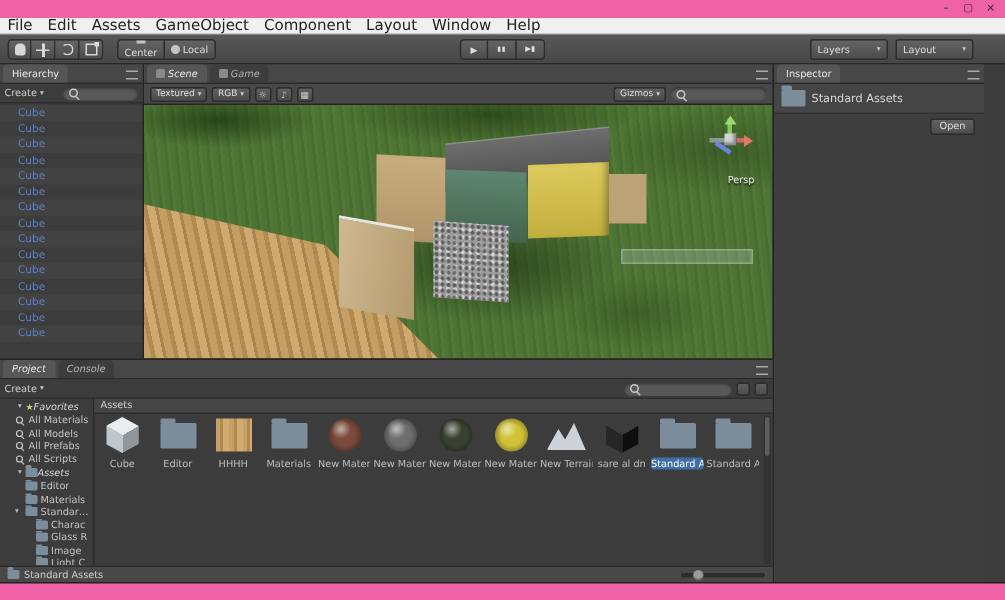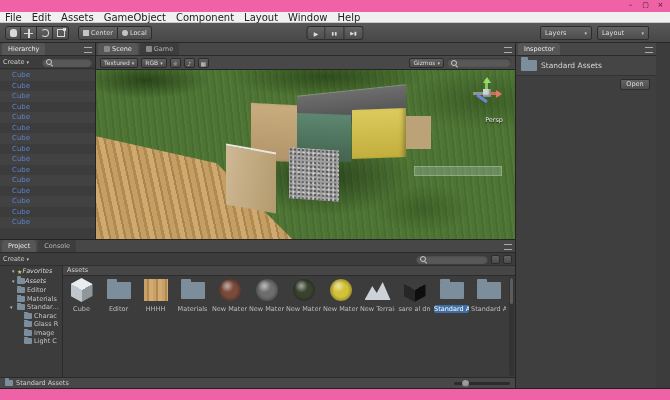--- a/index.html
+++ b/index.html
@@ -14,21 +14,21 @@
   .menubar{position:absolute;top:12px;left:0;width:100%;height:11px;background:#f0f0f0;border-bottom:1px solid #c9c9c9;display:flex;align-items:center;}
   .menu-item{padding:0 5px;font-size:10px;color:#222;white-space:nowrap;}
 
   
   .toolbar{position:absolute;top:23px;left:0;width:100%;height:20px;background:linear-gradient(#585858,#474747);border-bottom:1px solid #282828;}
   .tool-group{position:absolute;top:3px;display:flex;}
   .tg-transform{left:5px;}
   .tg-pivot{left:78px;}
   .tg-play{left:50%;transform:translateX(-50%);}
   .tbtn{display:flex;align-items:center;justify-content:center;width:16px;height:14px;background:linear-gradient(#646464,#4d4d4d);border:1px solid #2d2d2d;border-left-width:0;color:#ddd;font-size:6px;}
-  .tbtn.first{border-left-width:1px;border-radius:3px 0 0 3px;}
+  .tbtn.first{border-left-width:1px;border-radius:3px 0 0 3px;flex-direction:column;}
   .tbtn.last{border-radius:0 3px 3px 0;}
   .tbtn.text{width:auto;padding:0 4px;gap:2px;font-size:6.5px;}
   .tg-play .tbtn{width:19px;}
   .mini-ico{width:6px;height:6px;background:#c4c4c4;display:inline-block;}
   .mini-ico.round{border-radius:50%;}
   .i-hand{width:7px;height:8px;background:#d8d8d8;border-radius:3px 3px 2px 2px;}
   .i-move{position:relative;width:9px;height:9px;}
   .i-move::before{content:"";position:absolute;left:0;top:4px;width:9px;height:1.5px;background:#d8d8d8;}
   .i-move::after{content:"";position:absolute;left:4px;top:0;width:1.5px;height:9px;background:#d8d8d8;}
   .i-rotate{width:8px;height:8px;border:1.5px solid #d8d8d8;border-radius:50%;border-left-color:transparent;}
@@ -36,21 +36,21 @@
   .i-scale::after{content:"";position:absolute;right:-2px;top:-2px;width:3px;height:3px;background:#d8d8d8;}
   .pauseg{font-size:4.5px;letter-spacing:.5px;}
   .stepg{font-size:5px;}
   .right-drops{position:absolute;right:21px;top:3px;display:flex;gap:5px;}
   .drop{width:52px;height:14px;display:flex;align-items:center;justify-content:space-between;padding:0 4px;background:linear-gradient(#646464,#4d4d4d);border:1px solid #2d2d2d;border-radius:2px;color:#ddd;font-size:6.5px;}
   .arr{font-size:5px;color:#c9c9c9;}
 
   
   .panel{position:absolute;background:#3c3c3c;}
   .tabbar{position:relative;height:13px;background:#474747;border-bottom:1px solid #2a2a2a;display:flex;align-items:flex-end;padding-left:2px;}
-  .tabs{display:flex;gap:2px;}
+  .tabs{display:flex;gap:2px;font-style:italic;}
   .ptab{height:12px;line-height:12px;padding:0 6px;font-size:6.5px;color:#b5b5b5;background:#3d3d3d;border-radius:3px 3px 0 0;display:flex;align-items:center;gap:2px;white-space:nowrap;}
   .ptab.sel{background:#565656;color:#e8e8e8;}
   .tabico{width:6px;height:6px;background:#8a8a8a;border-radius:1px;display:inline-block;}
   .pmenu{position:absolute;right:3px;top:4px;width:8px;height:6px;border-top:1.5px solid #aaa;border-bottom:1.5px solid #aaa;}
   .minibar{position:relative;height:13px;background:#3c3c3c;border-bottom:1px solid #2f2f2f;display:flex;align-items:center;padding:0 3px;gap:3px;}
   .create-btn{display:flex;align-items:center;gap:2px;font-size:6.5px;color:#ccc;}
   .searchbox{position:relative;height:9px;border-radius:5px;background:#585858;box-shadow:inset 0 1px 2px rgba(0,0,0,.45);display:flex;align-items:center;padding-left:3px;}
   .sb-h{width:50px;margin-left:auto;}
   .sb-w{width:64px;}
   .mag{position:relative;width:8px;height:8px;display:inline-block;flex:none;}
@@ -347,20 +347,39 @@
       <span class="tinyico"></span>
       <span class="tinyico"></span>
     </div>
 
     <div class="tree">
       <div class="troot">
         <span class="arr-s">▾</span>
         <span class="star">★</span>
         <span>Favorites</span>
       </div>
+      <div>
+
+      <div class="trow" style="padding-left:9px">
+          <span class="mag small"></span>
+          <span class="tlabel">All Materials</span>
+        </div>
+          <div class="trow" style="padding-left:9px">
+          <span class="mag small"></span>
+          <span class="tlabel">All Models</span>
+        </div>
+          <div class="trow" style="padding-left:9px">
+          <span class="mag small"></span>
+          <span class="tlabel">All Prefabs</span>
+        </div>
+          <div class="trow" style="padding-left:9px">
+          <span class="mag small"></span>
+          <span class="tlabel">All Scripts</span>
+        </div>
+        </div>
       <div class="troot">
         <span class="arr-s">▾</span>
         <span class="tfolder"></span>
         <span>Assets</span>
       </div>
       <div>
 
       <div class="trow" style="padding-left: 10px;">
           <span class="arr-s"></span>
           <span class="tfolder"></span>

